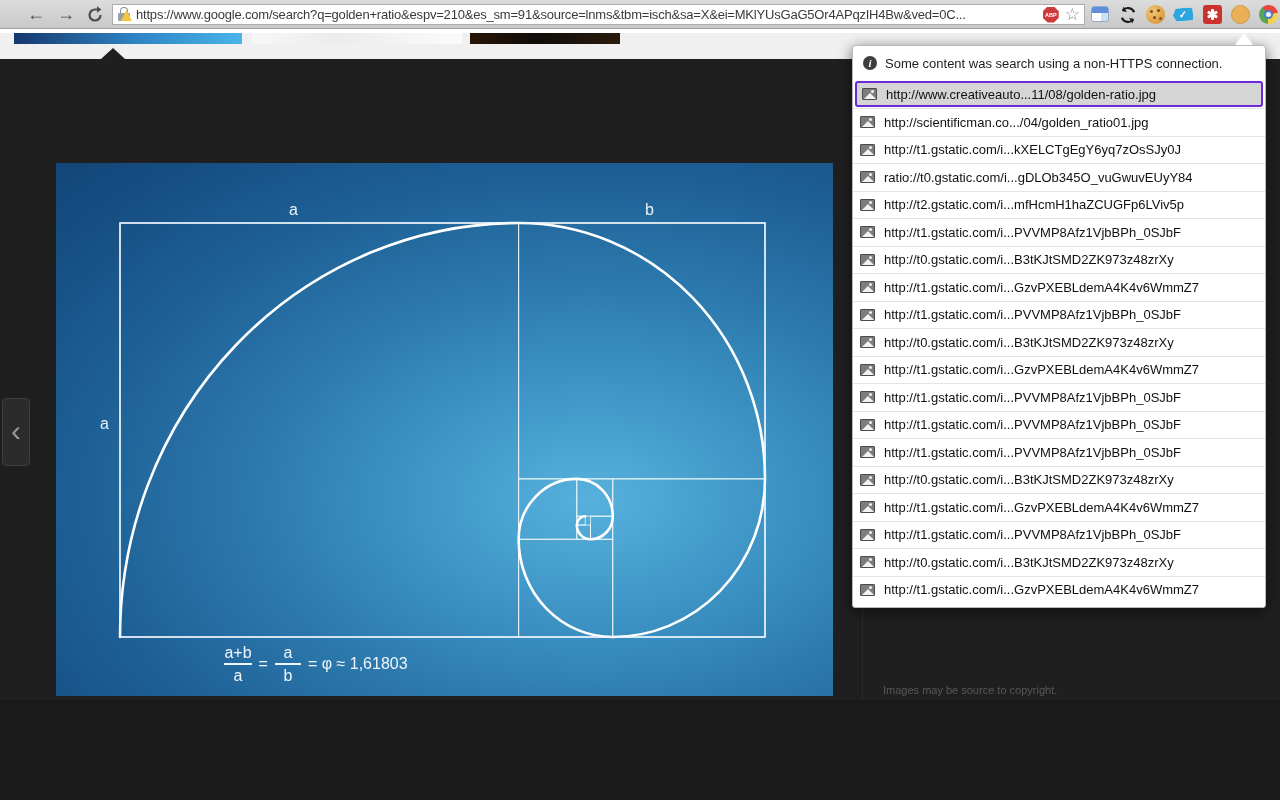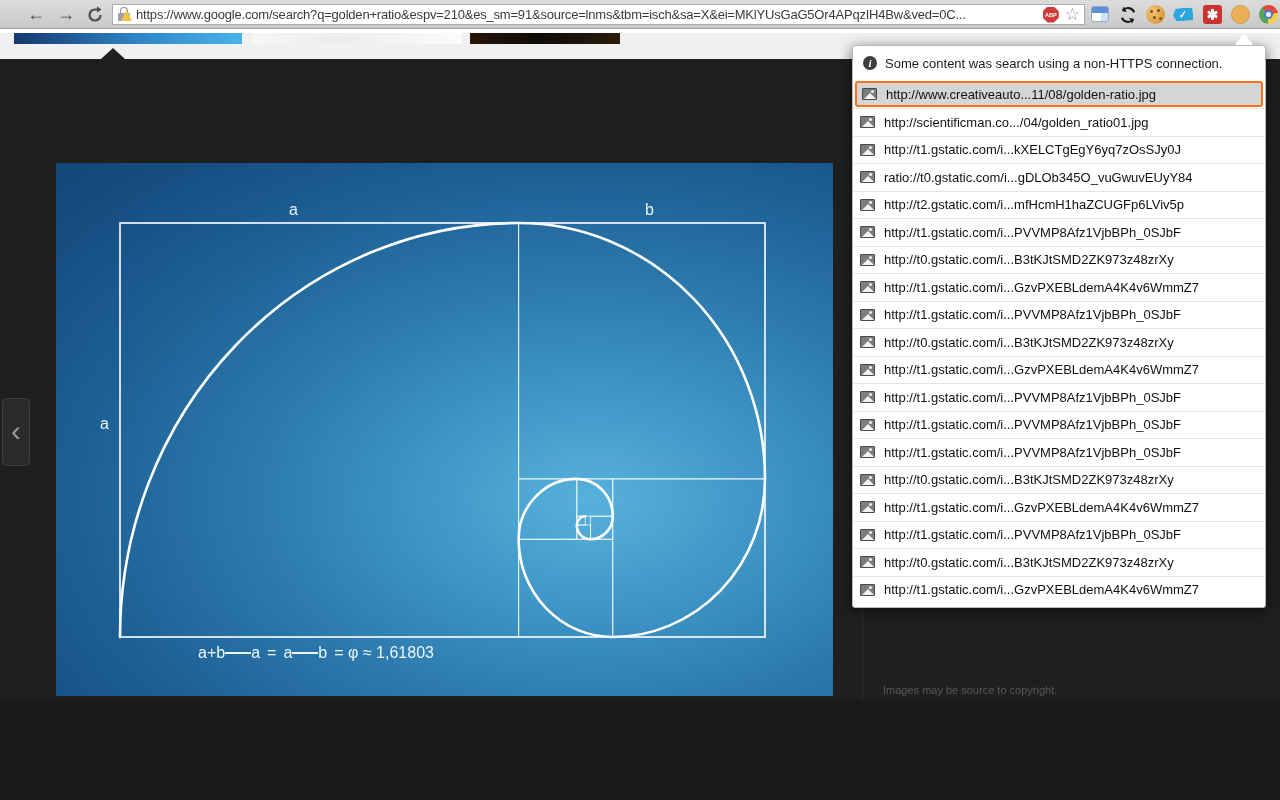--- a/index.html
+++ b/index.html
@@ -99,41 +99,41 @@
   .gline  { fill:none; stroke:rgba(255,255,255,.72); stroke-width:1; }
   .gframe { fill:none; stroke:rgba(240,247,253,.95); stroke-width:1.6; }
   .gspiral{ fill:none; stroke:#ffffff; stroke-width:2.6; stroke-linecap:round; }
   .img-label { position:absolute; color:#e9f2fa; font-size:16px; }
   #label-a-top  { left:233px; top:38px; }
   #label-b-top  { left:589px; top:38px; }
   #label-a-left { left:44px;  top:252px; }
   #formula { position:absolute; left:130px; top:480px; width:260px; z-index:2;
       display:flex; align-items:center; justify-content:center; gap:7px;
       color:#eef5fb; font-size:16px; }
-  .frac { display:inline-flex; flex-direction:row; align-items:center; line-height:19px; }
+  .frac { display:inline-flex; flex-direction:column; align-items:center; line-height:19px; }
   .frac .bar { height:2px; background:#eef5fb; width:100%; min-width:26px; margin:1px 0; }
 
   
   #popup { position:absolute; left:852px; top:45px; width:414px; height:563px;
       background:#fff; border:1px solid #b9b9b9; border-radius:3px; z-index:40;
       box-shadow:0 3px 14px rgba(0,0,0,.55); overflow:hidden; }
   #popup-arrow { position:absolute; left:1235px; top:33px; width:0; height:0; z-index:41;
       border-left:9px solid transparent; border-right:9px solid transparent;
       border-bottom:12px solid #ffffff; }
   #popup-message { display:flex; gap:8px; padding:9px 12px 5px 10px;
       font-size:13px; color:#1c1c1c; line-height:18px; }
   #info-icon { flex:0 0 auto; width:14px; height:14px; border-radius:50%; background:#3d3d3d;
       color:#fff; font-family:"Liberation Serif", serif; font-style:italic; font-weight:bold;
       font-size:11px; text-align:center; line-height:14px; margin-top:1px; }
   #popup-list { margin-top:3px; }
   .popup-row { height:27.5px; display:flex; align-items:center; gap:9px;
       padding:0 8px 0 7px; border-top:1px solid #e4e4e4; cursor:pointer; }
   .popup-row:first-child { border-top:none; }
   .popup-row.selected { height:26px; margin:0 2px 1px; padding-left:5px;
-      background:#d5d5d5; border:2px solid #f97316; border-radius:3px; }
+      background:#d5d5d5; border:2px solid #6d28d9; border-radius:3px; }
   .row-text { font-size:13px; color:#111; white-space:nowrap; overflow:hidden; }
   .pic-icon { flex:0 0 auto; width:15px; height:12px; border:1px solid #4a4a4a;
       border-radius:1px; background:#7d7d7d; position:relative; overflow:hidden; }
   .pic-icon i { position:absolute; left:0; bottom:-1px; width:0; height:0;
       border-left:7px solid transparent; border-right:7px solid transparent;
       border-bottom:7px solid #f2f2f2; }
   .pic-icon b { position:absolute; right:2px; top:1px; width:3px; height:3px;
       border-radius:50%; background:#f2f2f2; }
 </style>
 </head>

